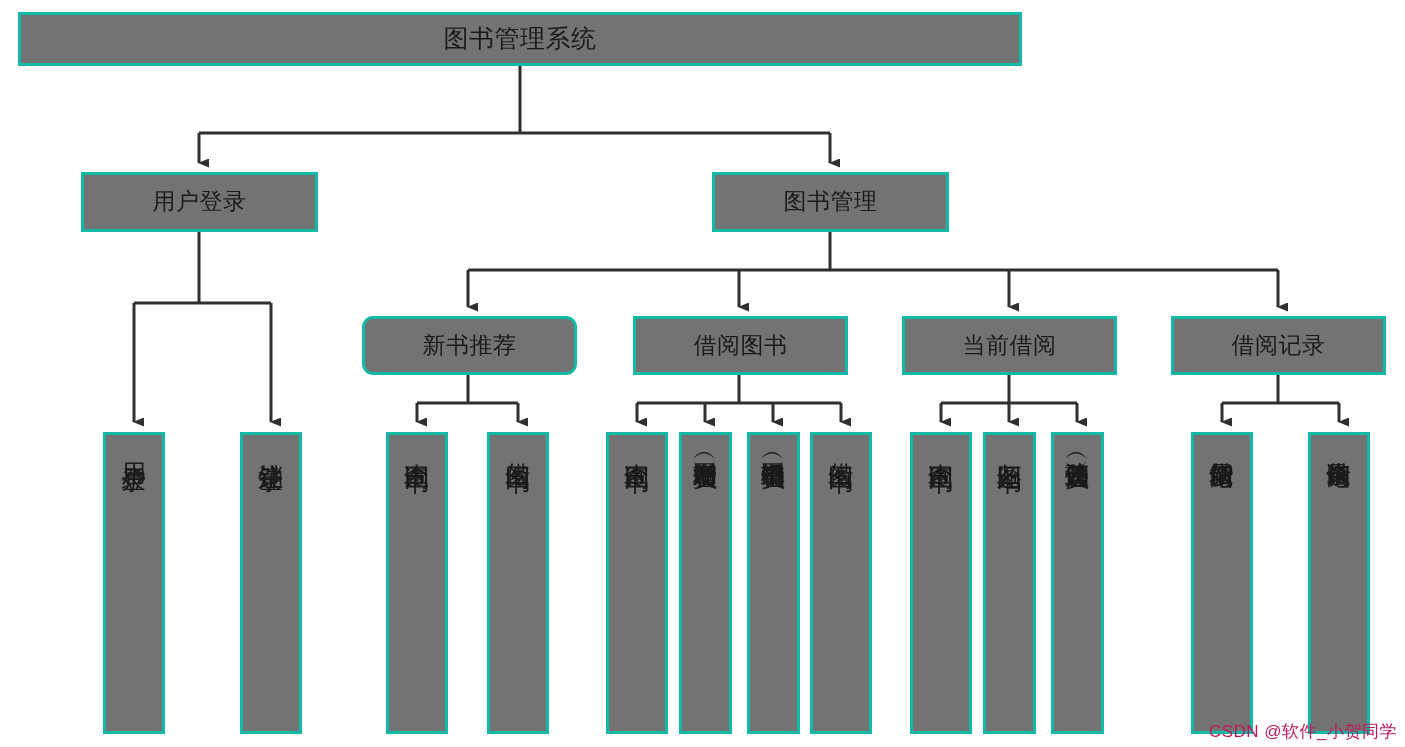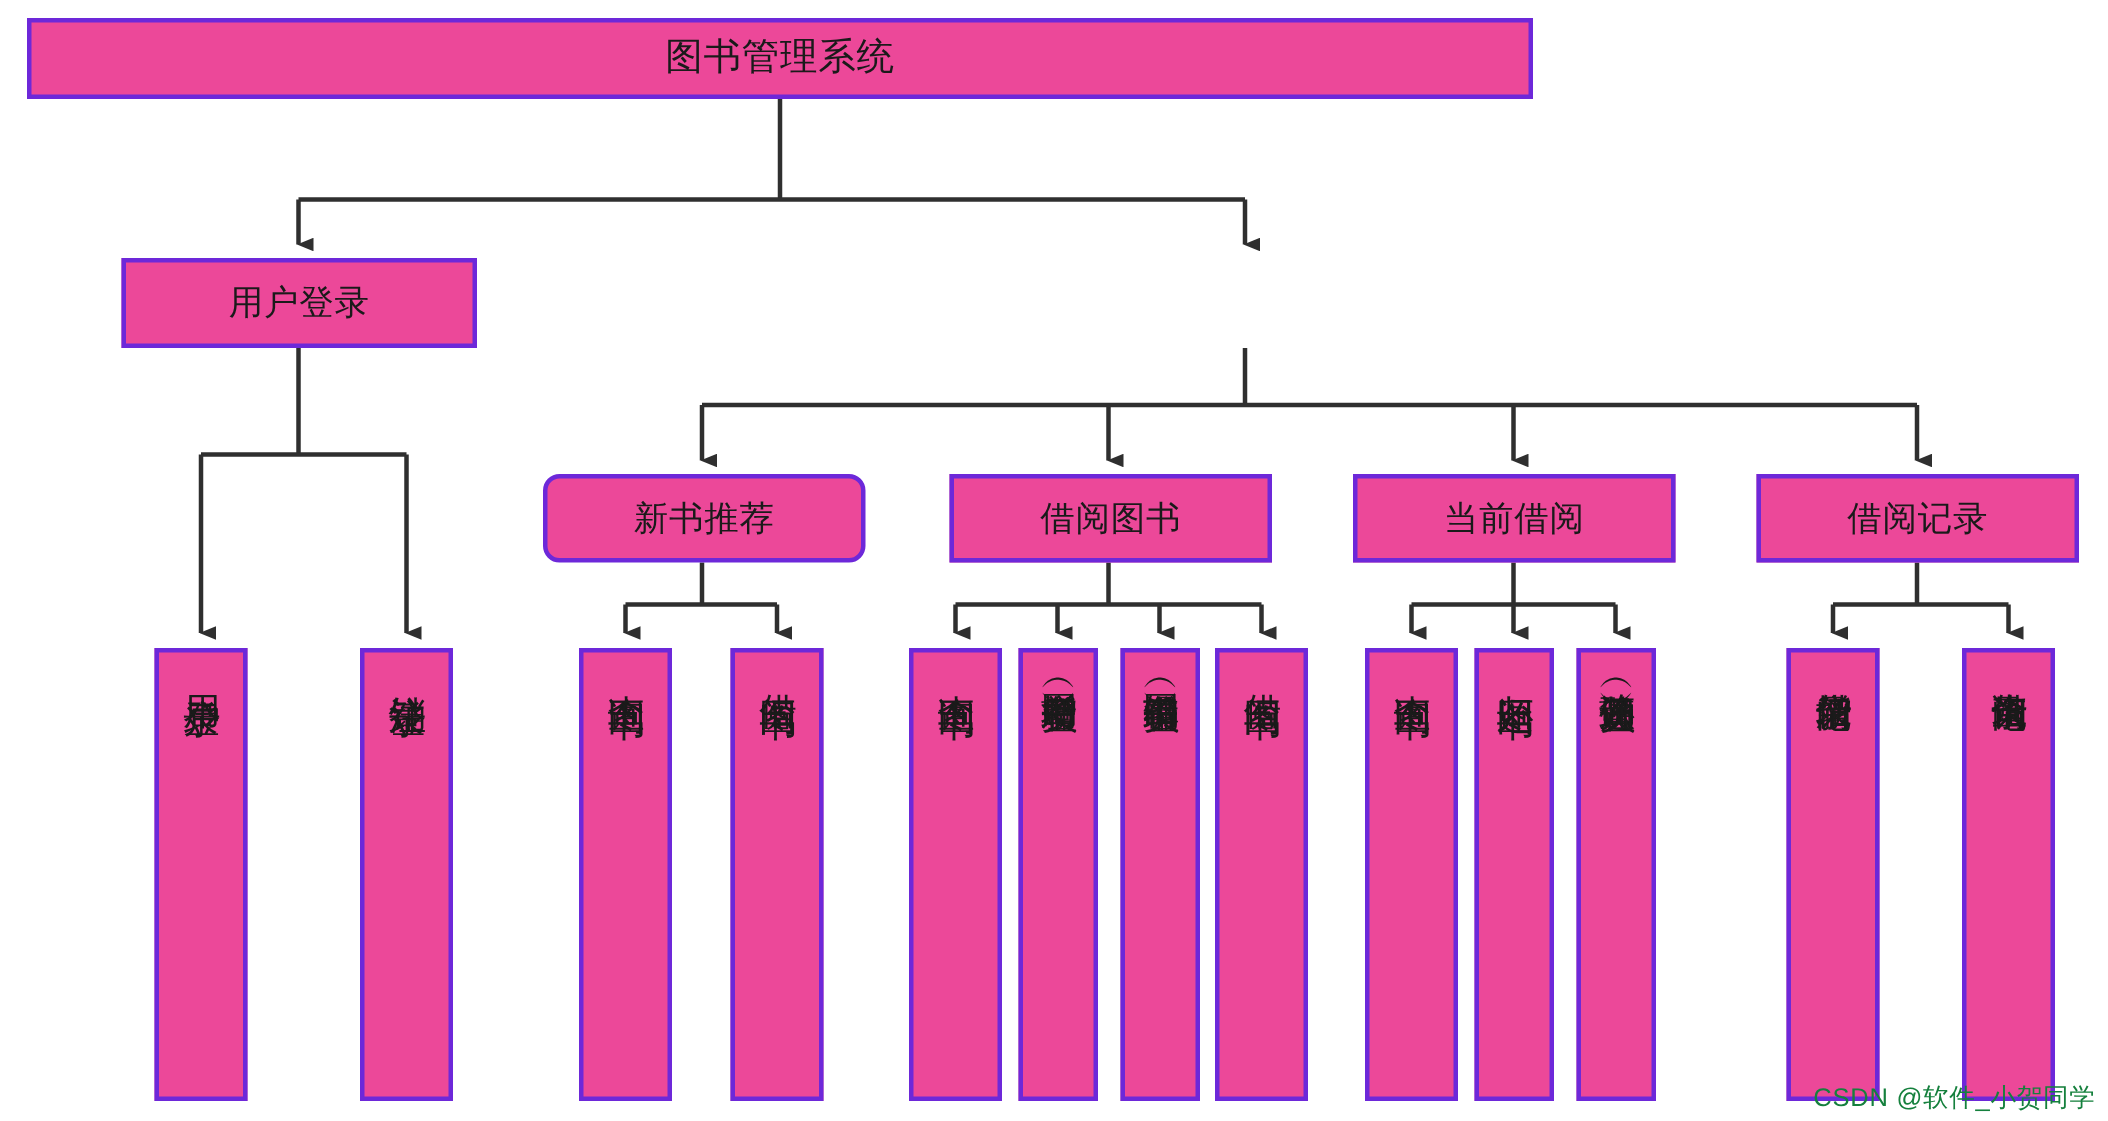--- a/index.html
+++ b/index.html
@@ -22,22 +22,22 @@
     position: absolute;
     left: 0;
     top: 0;
     width: 1405px;
     height: 747px;
     pointer-events: none;
   }
   .node {
     position: absolute;
     box-sizing: border-box;
-    background: #ec4899;
-    border: 3px solid #6d28d9;
+    background: #737373;
+    border: 3px solid #14b8a6;
     display: flex;
     align-items: center;
     justify-content: center;
     color: #1a1a1a;
     z-index: 2;
   }
   .node-label {
     display: block;
     text-align: center;
     line-height: 1.18;
@@ -70,21 +70,21 @@
   }
   .node.leaf.tall-text .node-label {
     font-size: 24px;
     letter-spacing: 0.5px;
   }
   #watermark {
     position: absolute;
     right: 8px;
     bottom: 4px;
     font-size: 17px;
-    color: #15803d;
+    color: #be185d;
     letter-spacing: 0.5px;
     z-index: 5;
     user-select: none;
   }
 </style>
 </head>
 <body>
 
 <div id="diagram-root">
 
@@ -139,20 +139,23 @@
   </svg>
 
   <div class="node root" style="left:18px; top:12px; width:1004px; height:54px;">
     <span class="node-label">图书管理系统</span>
   </div>
 
   <div class="node branch" style="left:81px; top:172px; width:237px; height:60px;">
     <span class="node-label">用户登录</span>
   </div>
 
+  <div class="node branch" style="left:712px; top:172px; width:237px; height:60px;">
+    <span class="node-label">图书管理</span>
+  </div>
 
   <div class="node branch" style="left:362px; top:316px; width:215px; height:59px;border-radius:11px;">
     <span class="node-label">新书推荐</span>
   </div>
 
   <div class="node branch" style="left:633px; top:316px; width:215px; height:59px;">
     <span class="node-label">借阅图书</span>
   </div>
 
   <div class="node branch" style="left:902px; top:316px; width:215px; height:59px;">

